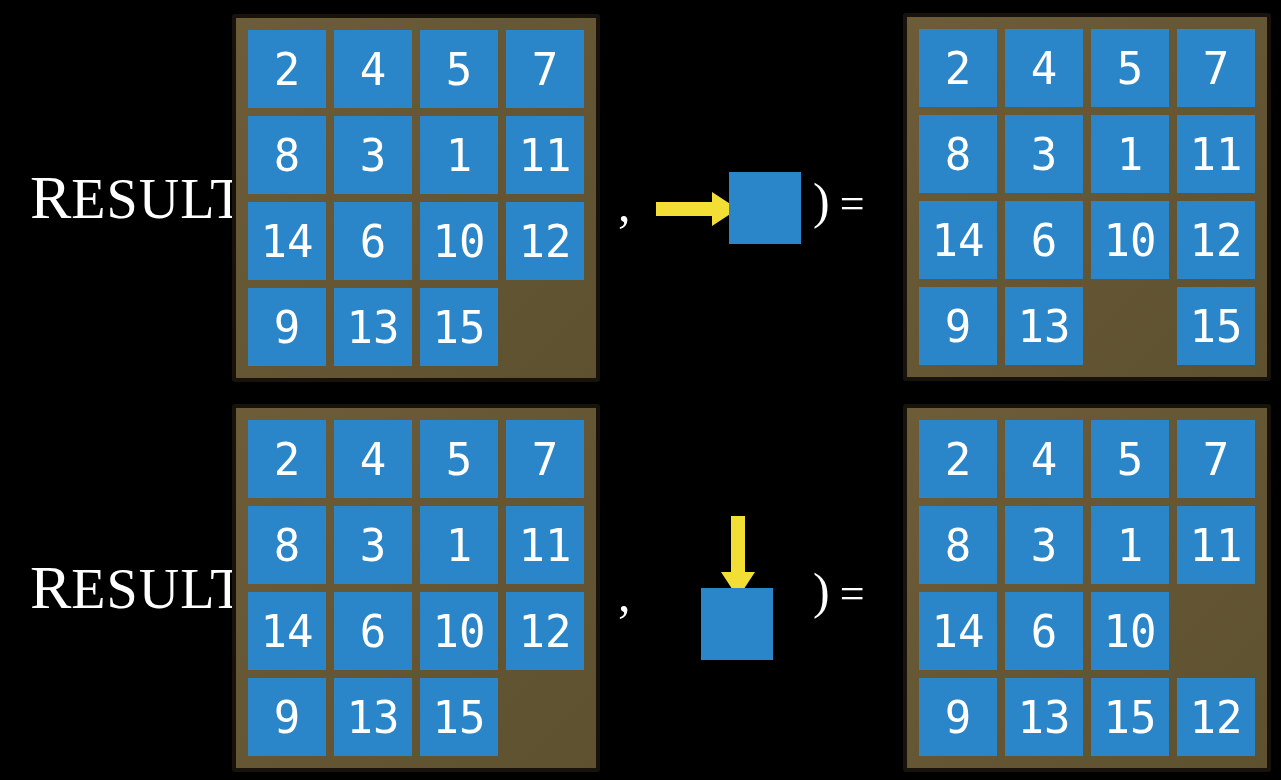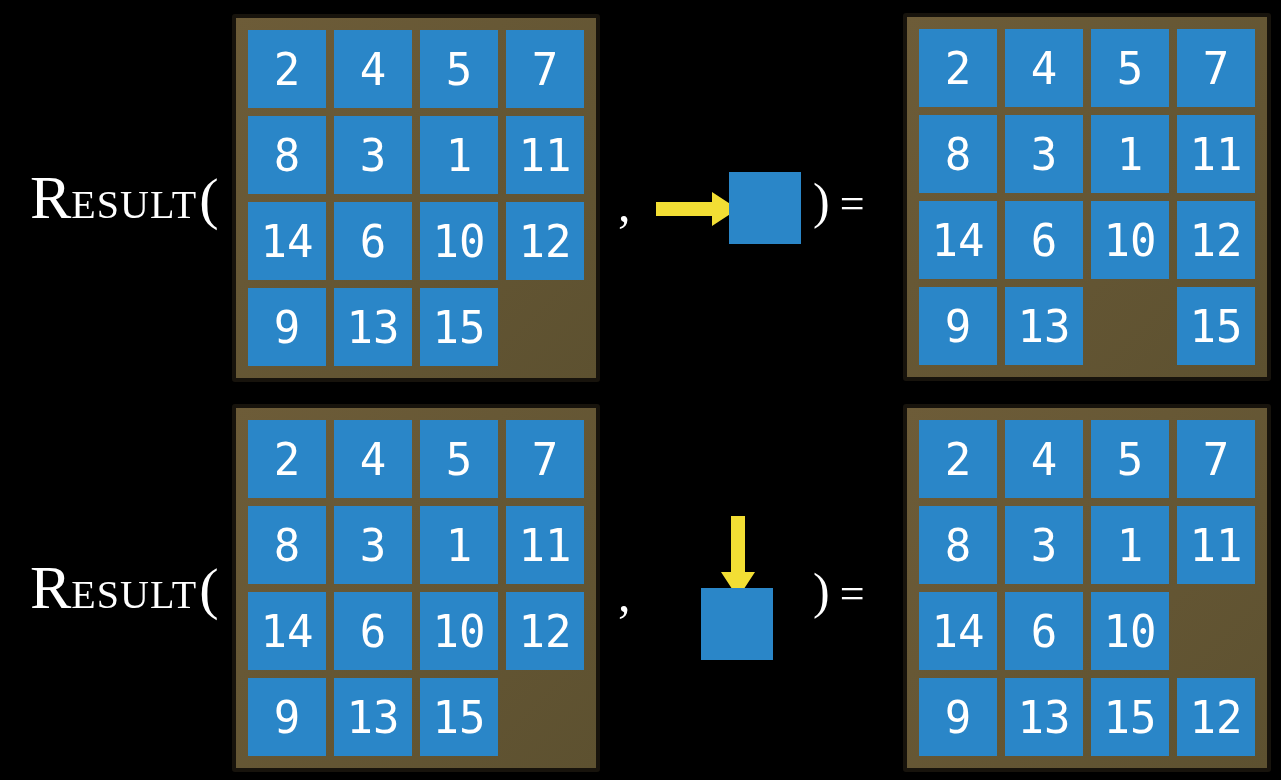--- a/index.html
+++ b/index.html
@@ -4,21 +4,21 @@
 <style>
   html,body{margin:0;padding:0;background:#000;}
   #stage{
     position:relative;width:1281px;height:780px;overflow:hidden;
     background:var(--color-background,#000);
     font-family:"Liberation Serif",serif;color:var(--color-text,#fff);
   }
   
   .fn{position:absolute;left:30px;white-space:nowrap;line-height:1;}
   .fn .cap{font-size:62px;}
-  .fn .smallcaps{font-size:40px;letter-spacing:1px;}
+  .fn .smallcaps{font-size:56px;letter-spacing:1px;}
   .fn .paren{font-size:58px;margin-left:2px;}
   
   .board{
     position:absolute;width:368px;height:368px;box-sizing:border-box;
     border:4px solid var(--color-board-border,#17130c);border-radius:3px;
     background:linear-gradient(135deg,var(--color-board-light,#6d5c38),var(--color-board-dark,#5d5130));
     padding:12px;display:grid;
     grid-template-columns:repeat(4,1fr);grid-template-rows:repeat(4,1fr);gap:8px;
   }
   .cell{display:flex;align-items:center;justify-content:center;}

